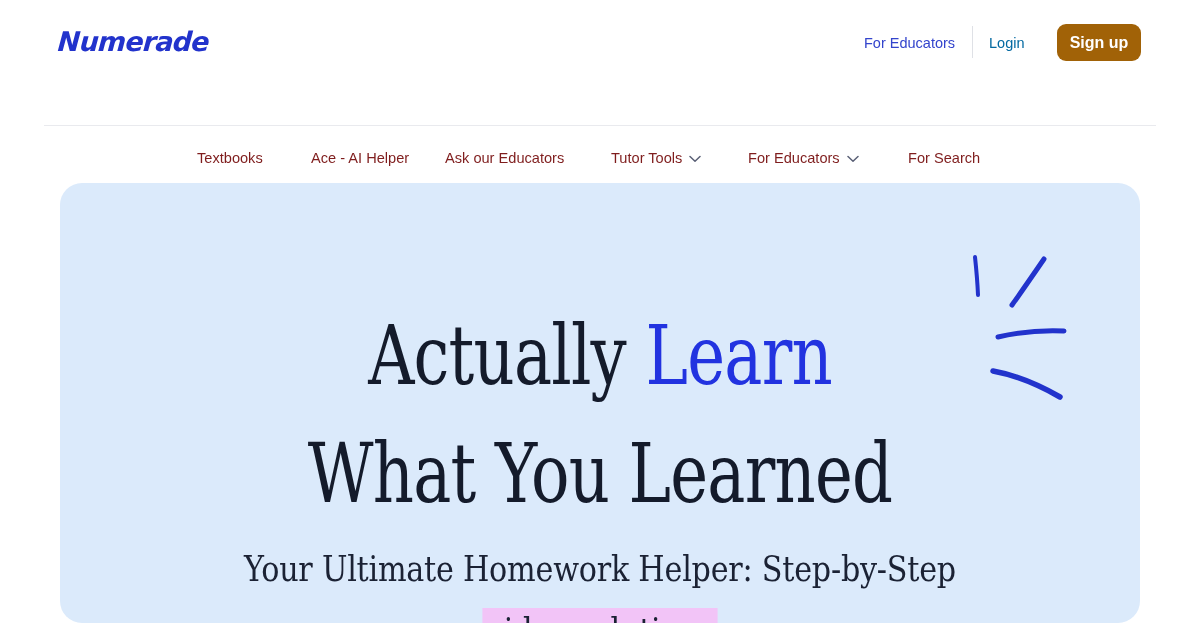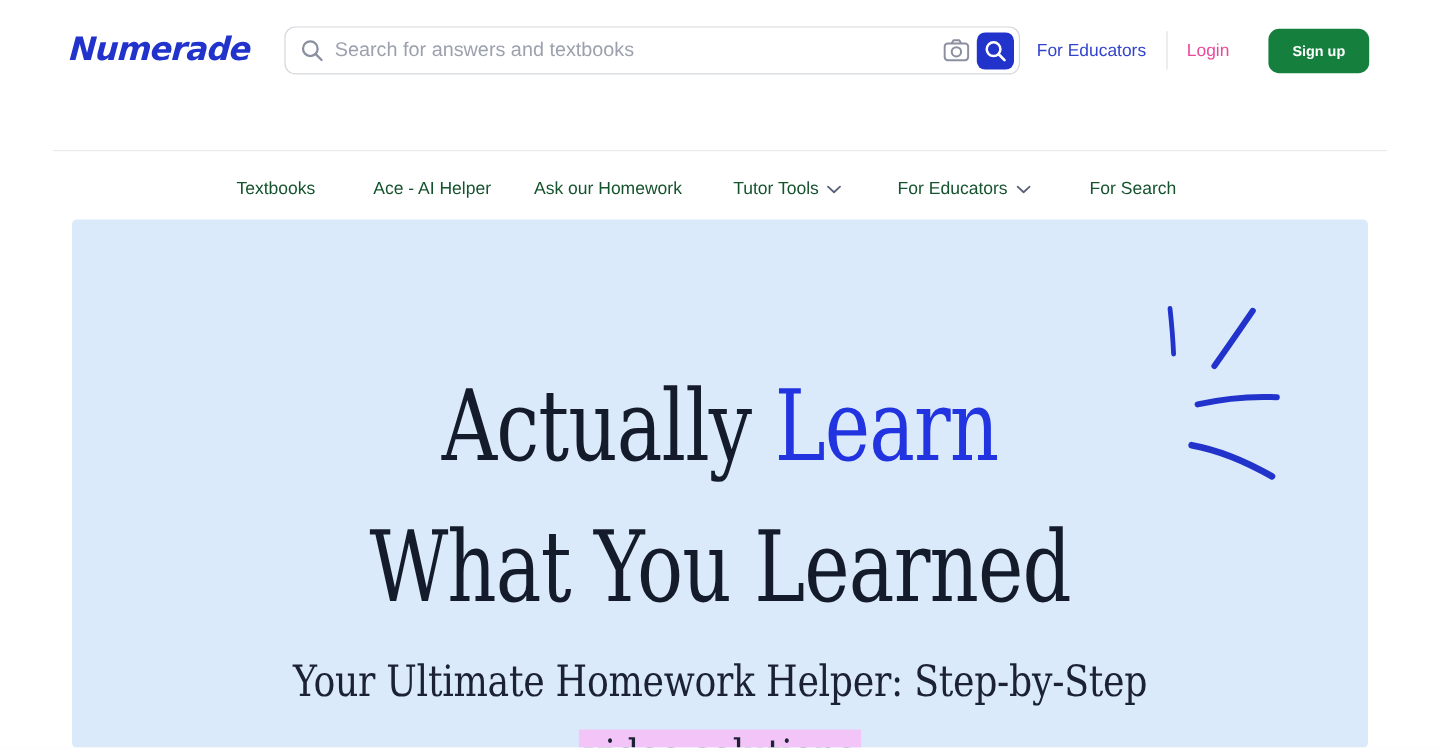--- a/index.html
+++ b/index.html
@@ -95,56 +95,56 @@
 
   .hdr-link {
     position: absolute;
     font-size: 14.5px;
     color: #3344cc;
     text-decoration: none;
     white-space: nowrap;
     cursor: pointer;
   }
   .hdr-educators { left: 864px; top: 35px; }
-  .hdr-login     { left: 989px; top: 35px; color: #ec4899; }
+  .hdr-login     { left: 989px; top: 35px; color: #0369a1; }
 
   .hdr-divider {
     position: absolute;
     left: 972px; top: 26px;
     width: 1px; height: 32px;
     background: #dfe1e6;
   }
 
   .signup-btn {
     position: absolute;
     left: 1057px; top: 24px;
     width: 84px; height: 37px;
-    background: #15803d;
+    background: #a16207;
     color: #ffffff;
     border: none;
     border-radius: 9px;
     font-family: "Liberation Sans", sans-serif;
-    font-size: 12px;
+    font-size: 16px;
     font-weight: 600;
     cursor: pointer;
     white-space: nowrap;
   }
 
   
   .subnav {
     position: absolute;
     top: 72px; left: 0;
     width: 1200px;
     height: 52px;
   }
   .subnav-item {
     position: absolute;
     top: 78px;
     font-size: 14.6px;
-    color: #14532d;
+    color: #7f1d1d;
     white-space: nowrap;
     cursor: pointer;
     display: flex;
     align-items: center;
     gap: 7px;
   }
   .chev { display: block; }
 
   .header-rule {
     position: absolute;
@@ -154,21 +154,21 @@
   }
 
   
   .hero {
     position: absolute;
     left: 60px;
     top: 183px;
     width: 1080px;
     height: 440px;
     background: #dbeafb;
-    border-radius: 4px;
+    border-radius: 22px;
     overflow: hidden;
   }
 
   .hero-h1 {
     position: absolute;
     left: 0; top: 114px;
     width: 1080px;
     text-align: center;
     font-family: "DejaVu Serif", serif;
     font-size: 82px;
@@ -209,58 +209,36 @@
 </style>
 </head>
 <body>
 
 <div class="page">
 
   <div class="header-bar">
 
     <div class="logo">Numerade</div>
 
-    <div class="search-wrap">
-      <span class="search-icon-left">
-        <svg width="20" height="20" viewBox="0 0 20 20">
-          <circle cx="8.6" cy="8.6" r="6.1" fill="none" stroke="#8a90a0" stroke-width="1.9"></circle>
-          <line x1="13.1" y1="13.1" x2="18" y2="18" stroke="#8a90a0" stroke-width="1.9" stroke-linecap="round"></line>
-        </svg>
-      </span>
-      <input class="search-input" type="text" placeholder="Search for answers and textbooks" style="">
-      <button class="camera-btn">
-        <svg width="22" height="20" viewBox="0 0 22 20">
-          <rect x="1.2" y="4.2" width="19.6" height="14" rx="2.6" fill="none" stroke="#8a90a0" stroke-width="1.7"></rect>
-          <path d="M7 4.2 L8.6 1.6 L13.4 1.6 L15 4.2" fill="none" stroke="#8a90a0" stroke-width="1.7" stroke-linejoin="round"></path>
-          <circle cx="11" cy="11.2" r="3.9" fill="none" stroke="#8a90a0" stroke-width="1.7"></circle>
-        </svg>
-      </button>
-      <button class="search-btn">
-        <svg width="19" height="19" viewBox="0 0 20 20">
-          <circle cx="8.4" cy="8.4" r="6" fill="none" stroke="#ffffff" stroke-width="2.2"></circle>
-          <line x1="12.9" y1="12.9" x2="18" y2="18" stroke="#ffffff" stroke-width="2.4" stroke-linecap="round"></line>
-        </svg>
-      </button>
-    </div>
 
     <a class="hdr-link hdr-educators">For Educators</a>
     <div class="hdr-divider"></div>
     <a class="hdr-link hdr-login">Login</a>
     <button class="signup-btn">Sign up</button>
   </div>
 
   <div class="subnav">
     <div class="subnav-item" style="left:197px">
       <span>Textbooks</span>
     </div>
     <div class="subnav-item" style="left:311px">
       <span>Ace - AI Helper</span>
     </div>
     <div class="subnav-item" style="left:445px">
-      <span>Ask our Homework</span>
+      <span>Ask our Educators</span>
     </div>
     <div class="subnav-item" style="left:611px">
       <span>Tutor Tools</span>
       <span class="chev">
         <svg width="12" height="8" viewBox="0 0 12 8">
             <path d="M1 1.5 L6 6.2 L11 1.5" fill="none" stroke="#5a6076" stroke-width="1.5" stroke-linecap="round" stroke-linejoin="round"></path>
           </svg>
       </span>
     </div>
     <div class="subnav-item" style="left:748px">

